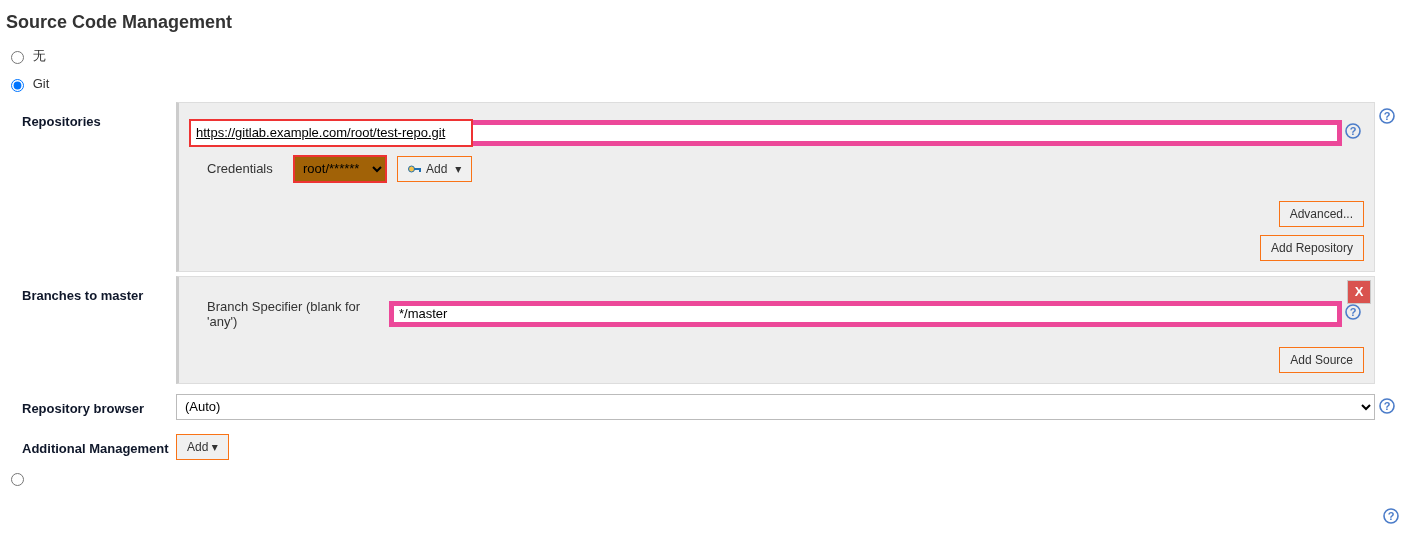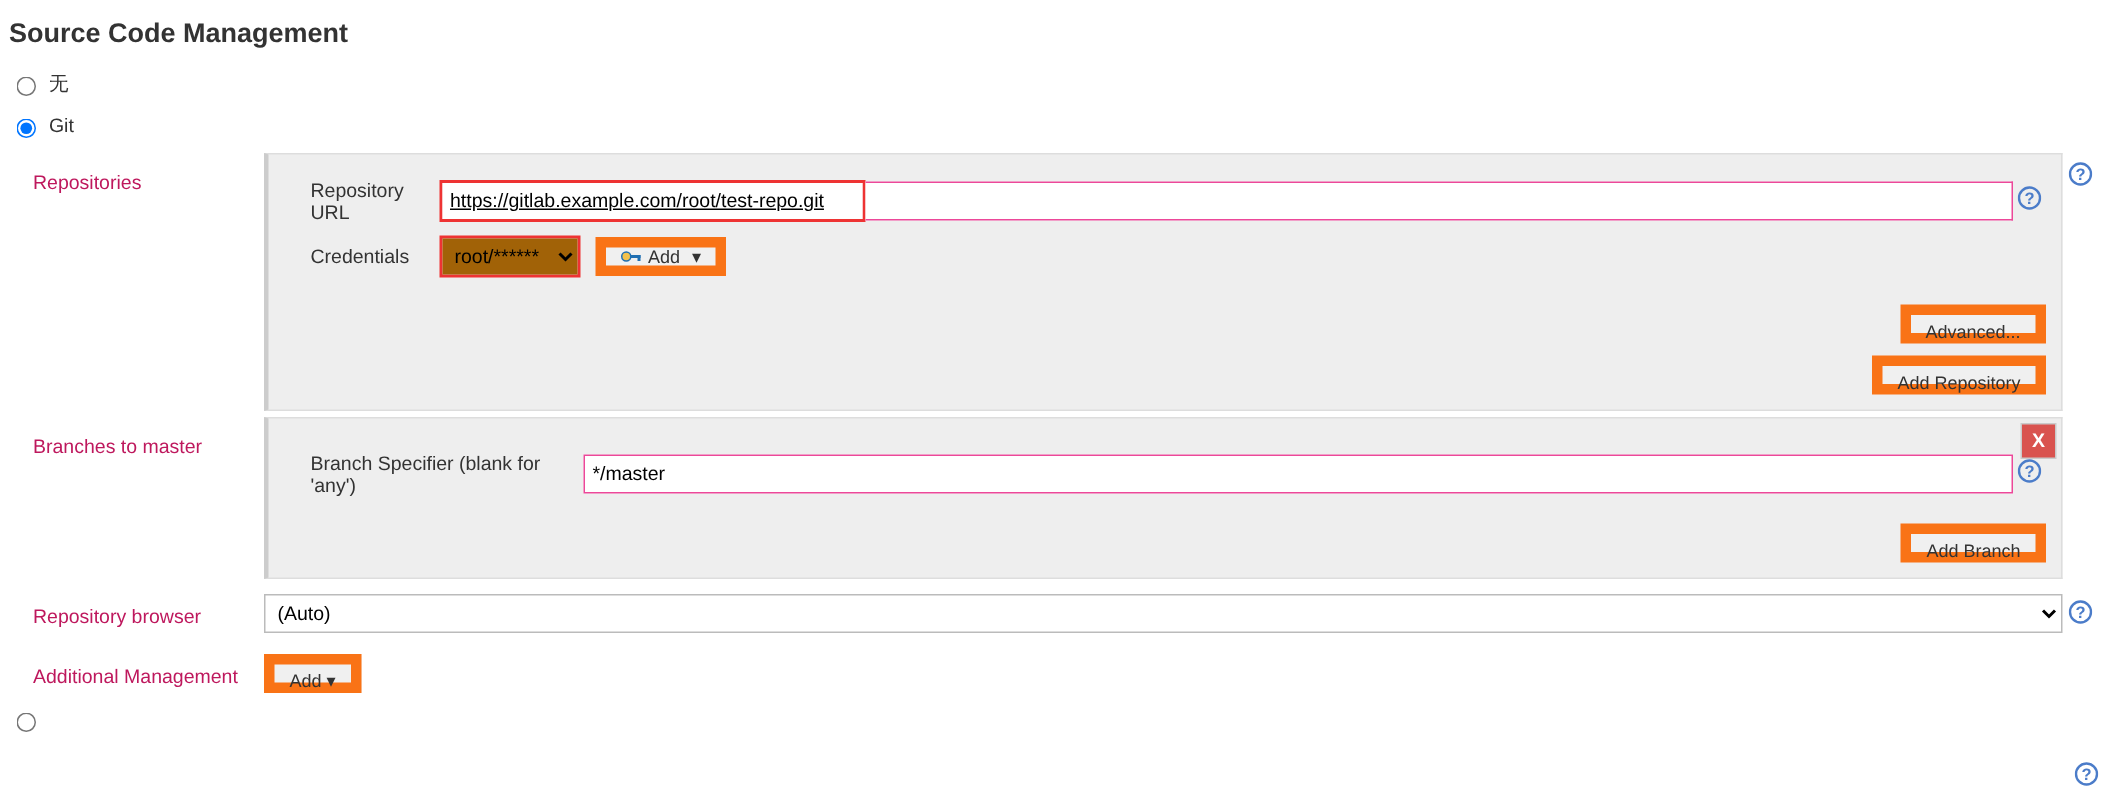--- a/index.html
+++ b/index.html
@@ -29,21 +29,22 @@
   }
   .config-row {
     display: flex;
     align-items: flex-start;
     margin-top: 4px;
   }
   .config-left {
     width: 170px;
     padding-top: 12px;
     padding-left: 16px;
-    color: #be185d;
+    color: #0f172a;
+    font-weight: bold;
   }
   .config-panel {
     flex: 1;
     background: #eee;
     border: 1px solid #ddd;
     border-left: 3px solid #ccc;
     padding: 8px 10px 10px 10px;
     position: relative;
   }
   .panel-help-outside {
@@ -71,21 +72,21 @@
   .tight-wrap {
     display: flex;
     align-items: center;
     gap: 0;
     flex: 1;
   }
   .text-input {
     flex: 1;
     height: 26px;
     padding: 3px 5px;
-    border: 1px solid #ec4899;
+    border: 5px solid #ec4899;
     font-size: 13px;
     background: #fff;
   }
   .text-input.repo-url {
     flex: none;
     text-decoration: underline;
   }
   .highlight-red {
     border: 2px solid #e33;
     padding: 0;
@@ -99,21 +100,21 @@
   .cred-select {
     height: 26px;
     padding: 2px 4px;
     font-size: 13px;
     background: #a16207;
     border: 1px solid #bbb;
     min-width: 90px;
   }
   .btn {
     background: #f0f0f0;
-    border: 7px solid #f97316;
+    border: 1px solid #f97316;
     padding: 4px 10px;
     font-size: 12px;
     cursor: pointer;
     color: #333;
     height: 26px;
   }
   .add-key-btn {
     margin-left: 10px;
     display: inline-flex;
     align-items: center;
@@ -175,21 +176,20 @@
   <input type="radio" name="scm" checked="" style="">
   <span class="radio-label">Git</span>
 </div>
 
 <div class="config-row">
   <div class="config-left">Repositories</div>
 
   <div class="config-panel">
 
     <div class="inner-row">
-      <div class="inner-label short">Repository URL</div>
       <div class="tight-wrap">
         <span class="highlight-red">
           <input class="text-input repo-url" style="width: 280px;" value="https://gitlab.example.com/root/test-repo.git">
         </span>
         <input class="text-input remaining-input" value="" style="">
       </div>
       <div class="inline-help">
         <span class="help-icon-link">
           <svg class="q" viewBox="0 0 16 16">
               <circle cx="8" cy="8" r="7" fill="none" stroke="#4b7cc9" stroke-width="1.6"></circle>
@@ -252,21 +252,21 @@
         <span class="help-icon-link">
           <svg class="q" viewBox="0 0 16 16">
               <circle cx="8" cy="8" r="7" fill="none" stroke="#4b7cc9" stroke-width="1.6"></circle>
               <text x="8" y="12" text-anchor="middle" font-size="11" font-family="Arial" fill="#4b7cc9" font-weight="bold">?</text>
             </svg>
         </span>
       </div>
     </div>
 
     <div class="panel-footer">
-      <button class="btn">Add Branch</button>
+      <button class="btn">Add Source</button>
     </div>
   </div>
 
   <div class="panel-help-outside"></div>
 </div>
 
 <div class="plain-config-row">
   <div class="config-left" style="padding-top:4px">Repository browser</div>
   <div style="flex:1">
     <select class="select-full">

